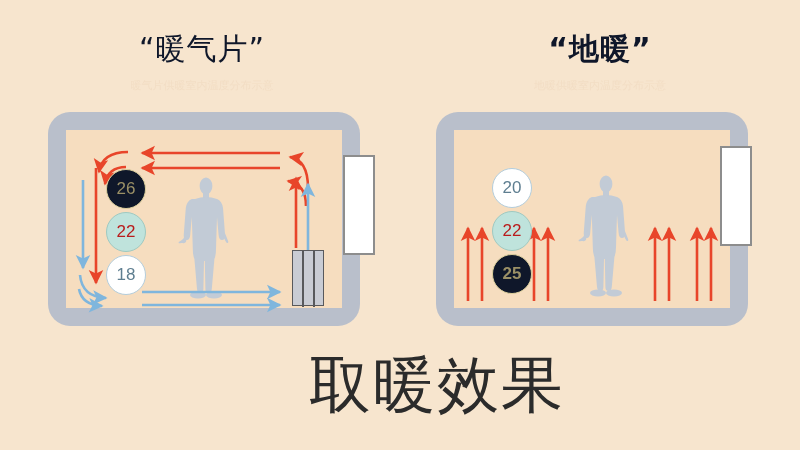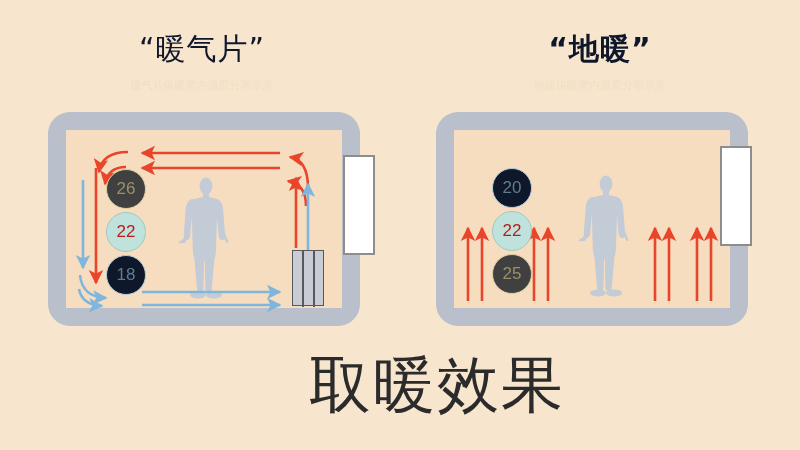--- a/index.html
+++ b/index.html
@@ -128,23 +128,23 @@
     height: 40px;
     border-radius: 50%;
     display: flex;
     align-items: center;
     justify-content: center;
     font-size: 17px;
     font-family: "Liberation Sans", sans-serif;
     z-index: 8;
     box-sizing: border-box;
   }
-  .c-warm  { background: #404040; border: 1px solid #ddd09d; color: #9b9066; }
+  .c-warm  { background: #0f172a; border: 1px solid #ddd09d; color: #9b9066; }
   .c-mid   { background: #bfe3dc; border: 1px solid #9fc9c1; color: #b91c1c; }
-  .c-cool  { background: #0f172a; border: 1px solid #b3cddc; color: #5e7e90; }
+  .c-cool  { background: #ffffff; border: 1px solid #b3cddc; color: #5e7e90; }
 
   
   .person {
     position: absolute;
     z-index: 4;
   }
 
   
   .arrow-layer {
     position: absolute;
@@ -268,19 +268,19 @@
   <div class="temp-circle c-cool" style="left:106px; top:255px;">
     <span>18</span>
   </div>
 
   <div class="temp-circle c-cool" style="left:492px; top:168px;">
     <span>20</span>
   </div>
   <div class="temp-circle c-mid" style="left:492px; top:211px;">
     <span>22</span>
   </div>
-  <div class="temp-circle c-warm" style="left:492px; top:254px;">
+  <div class="temp-circle c-warm" style="left:492px; top:254px;font-weight:bold;">
     <span>25</span>
   </div>
 
   <div id="bottom-caption">取暖效果</div>
 
 </div>
 
 </body></html>

